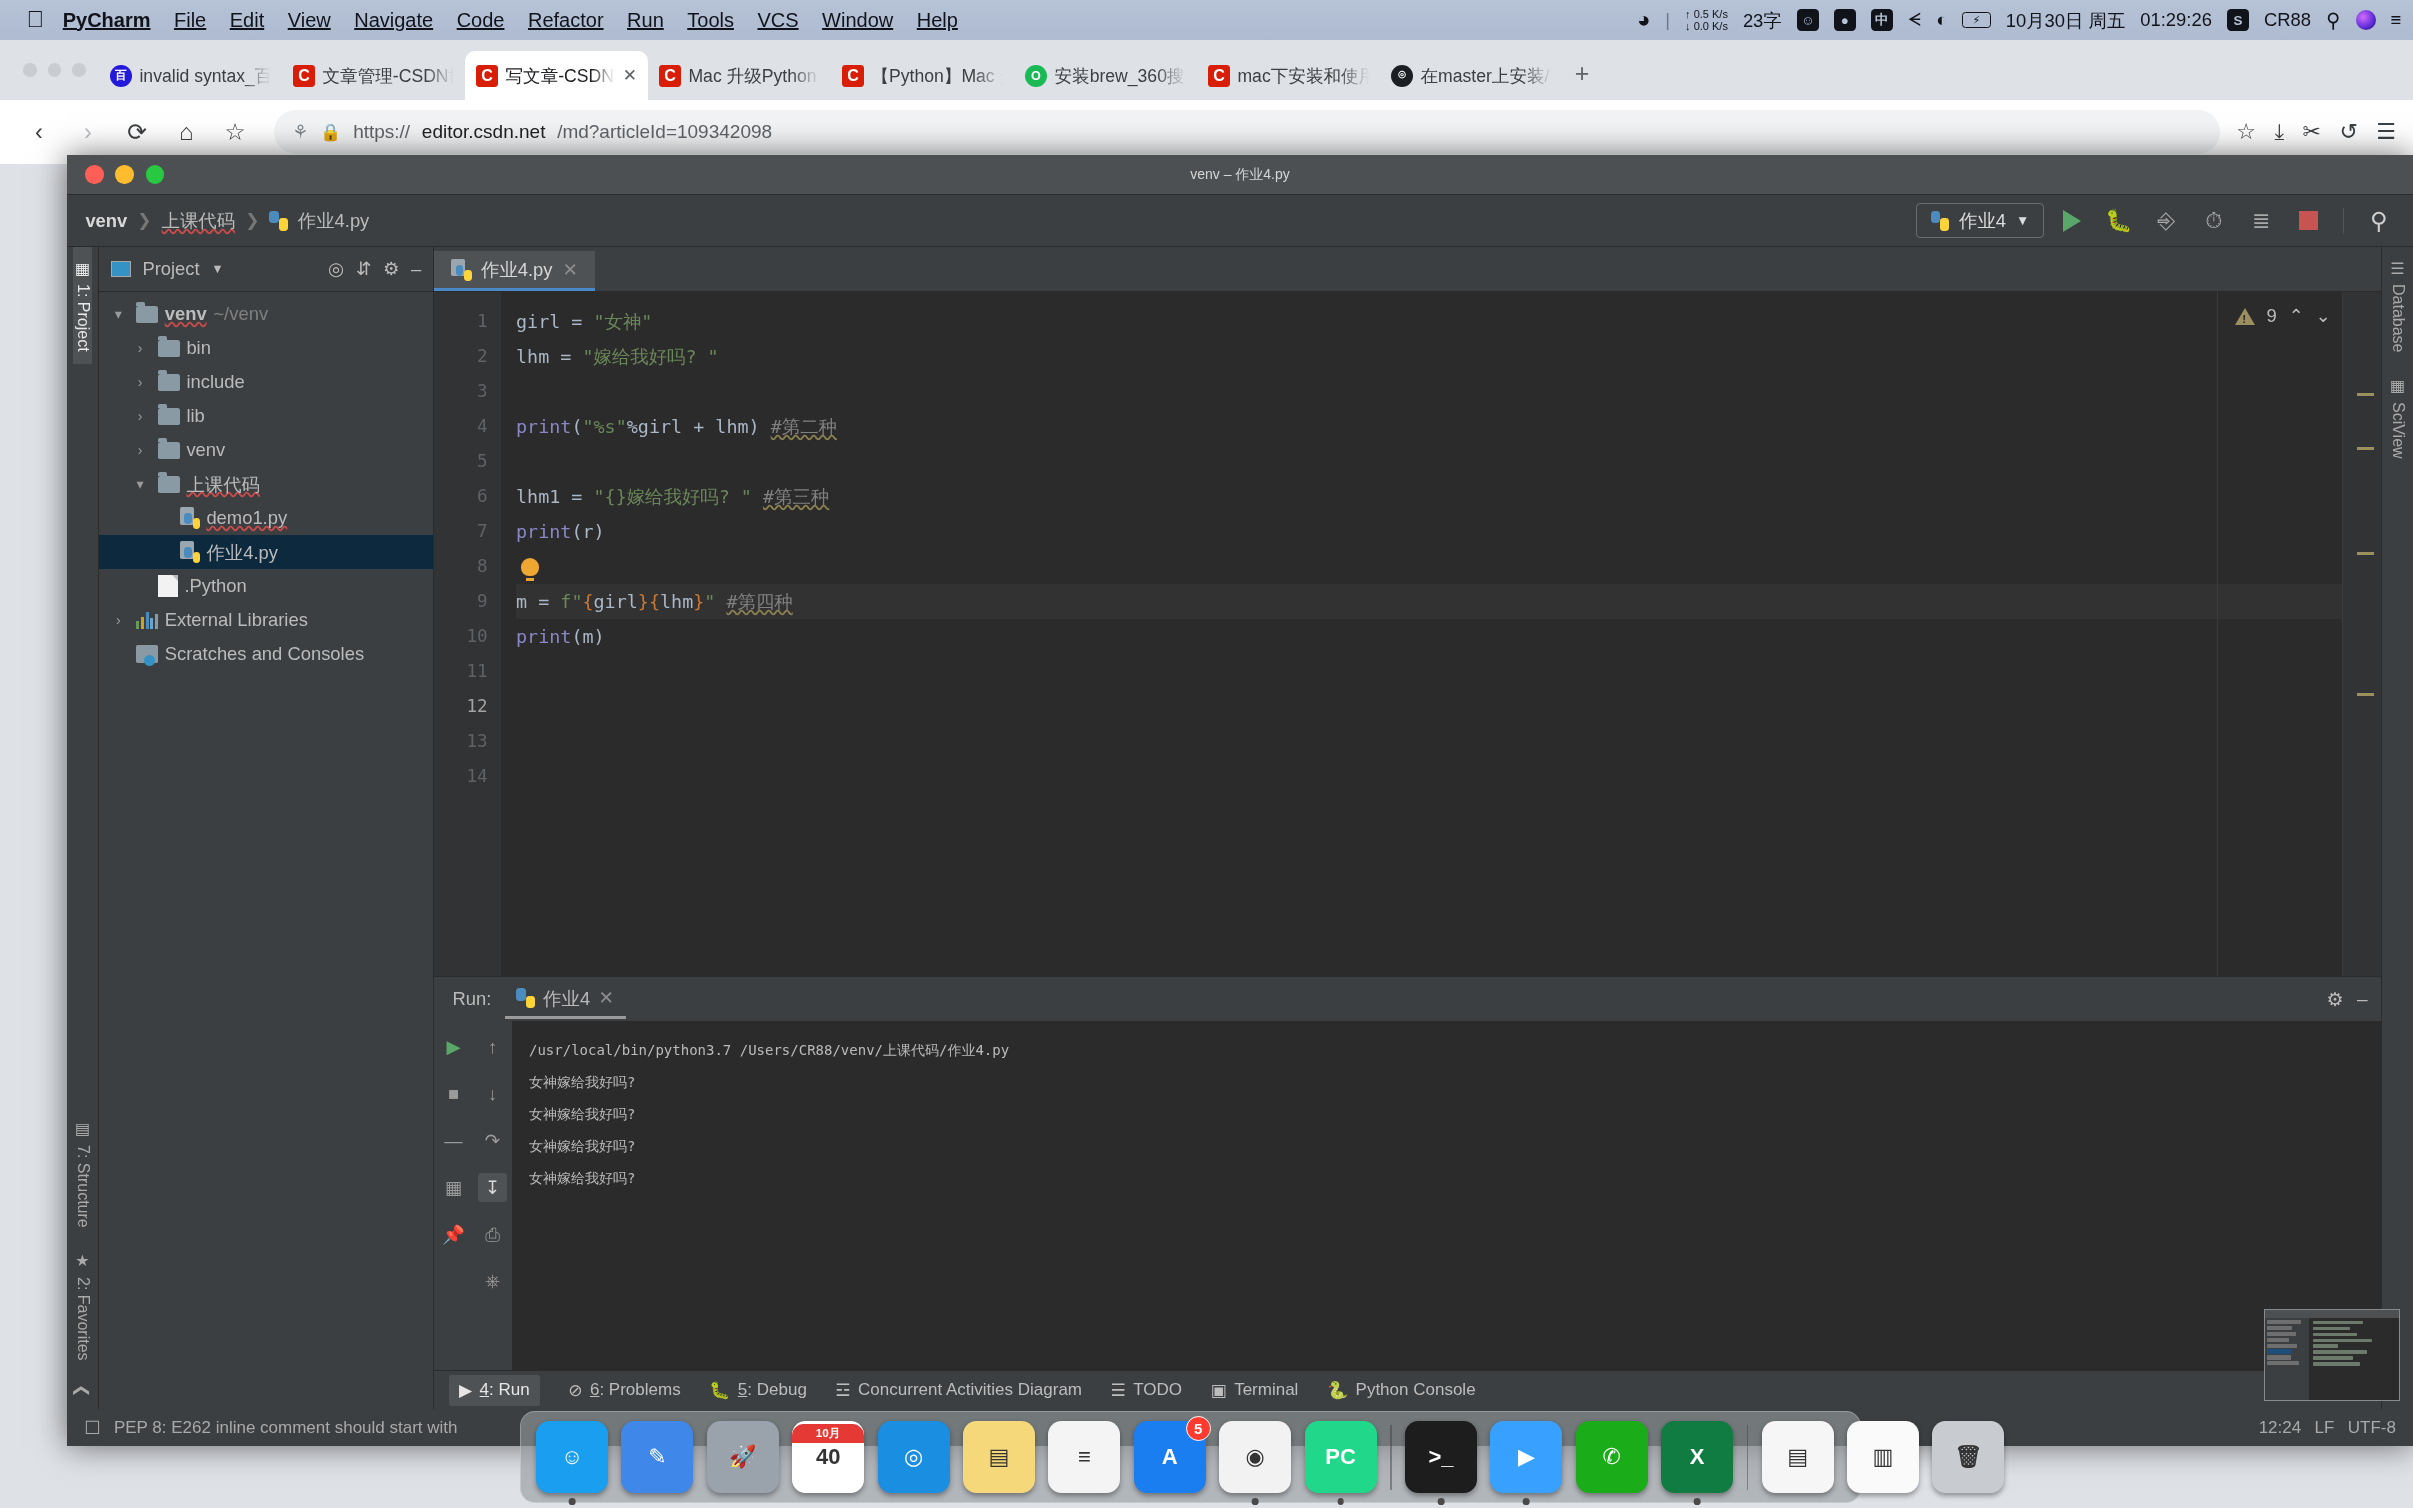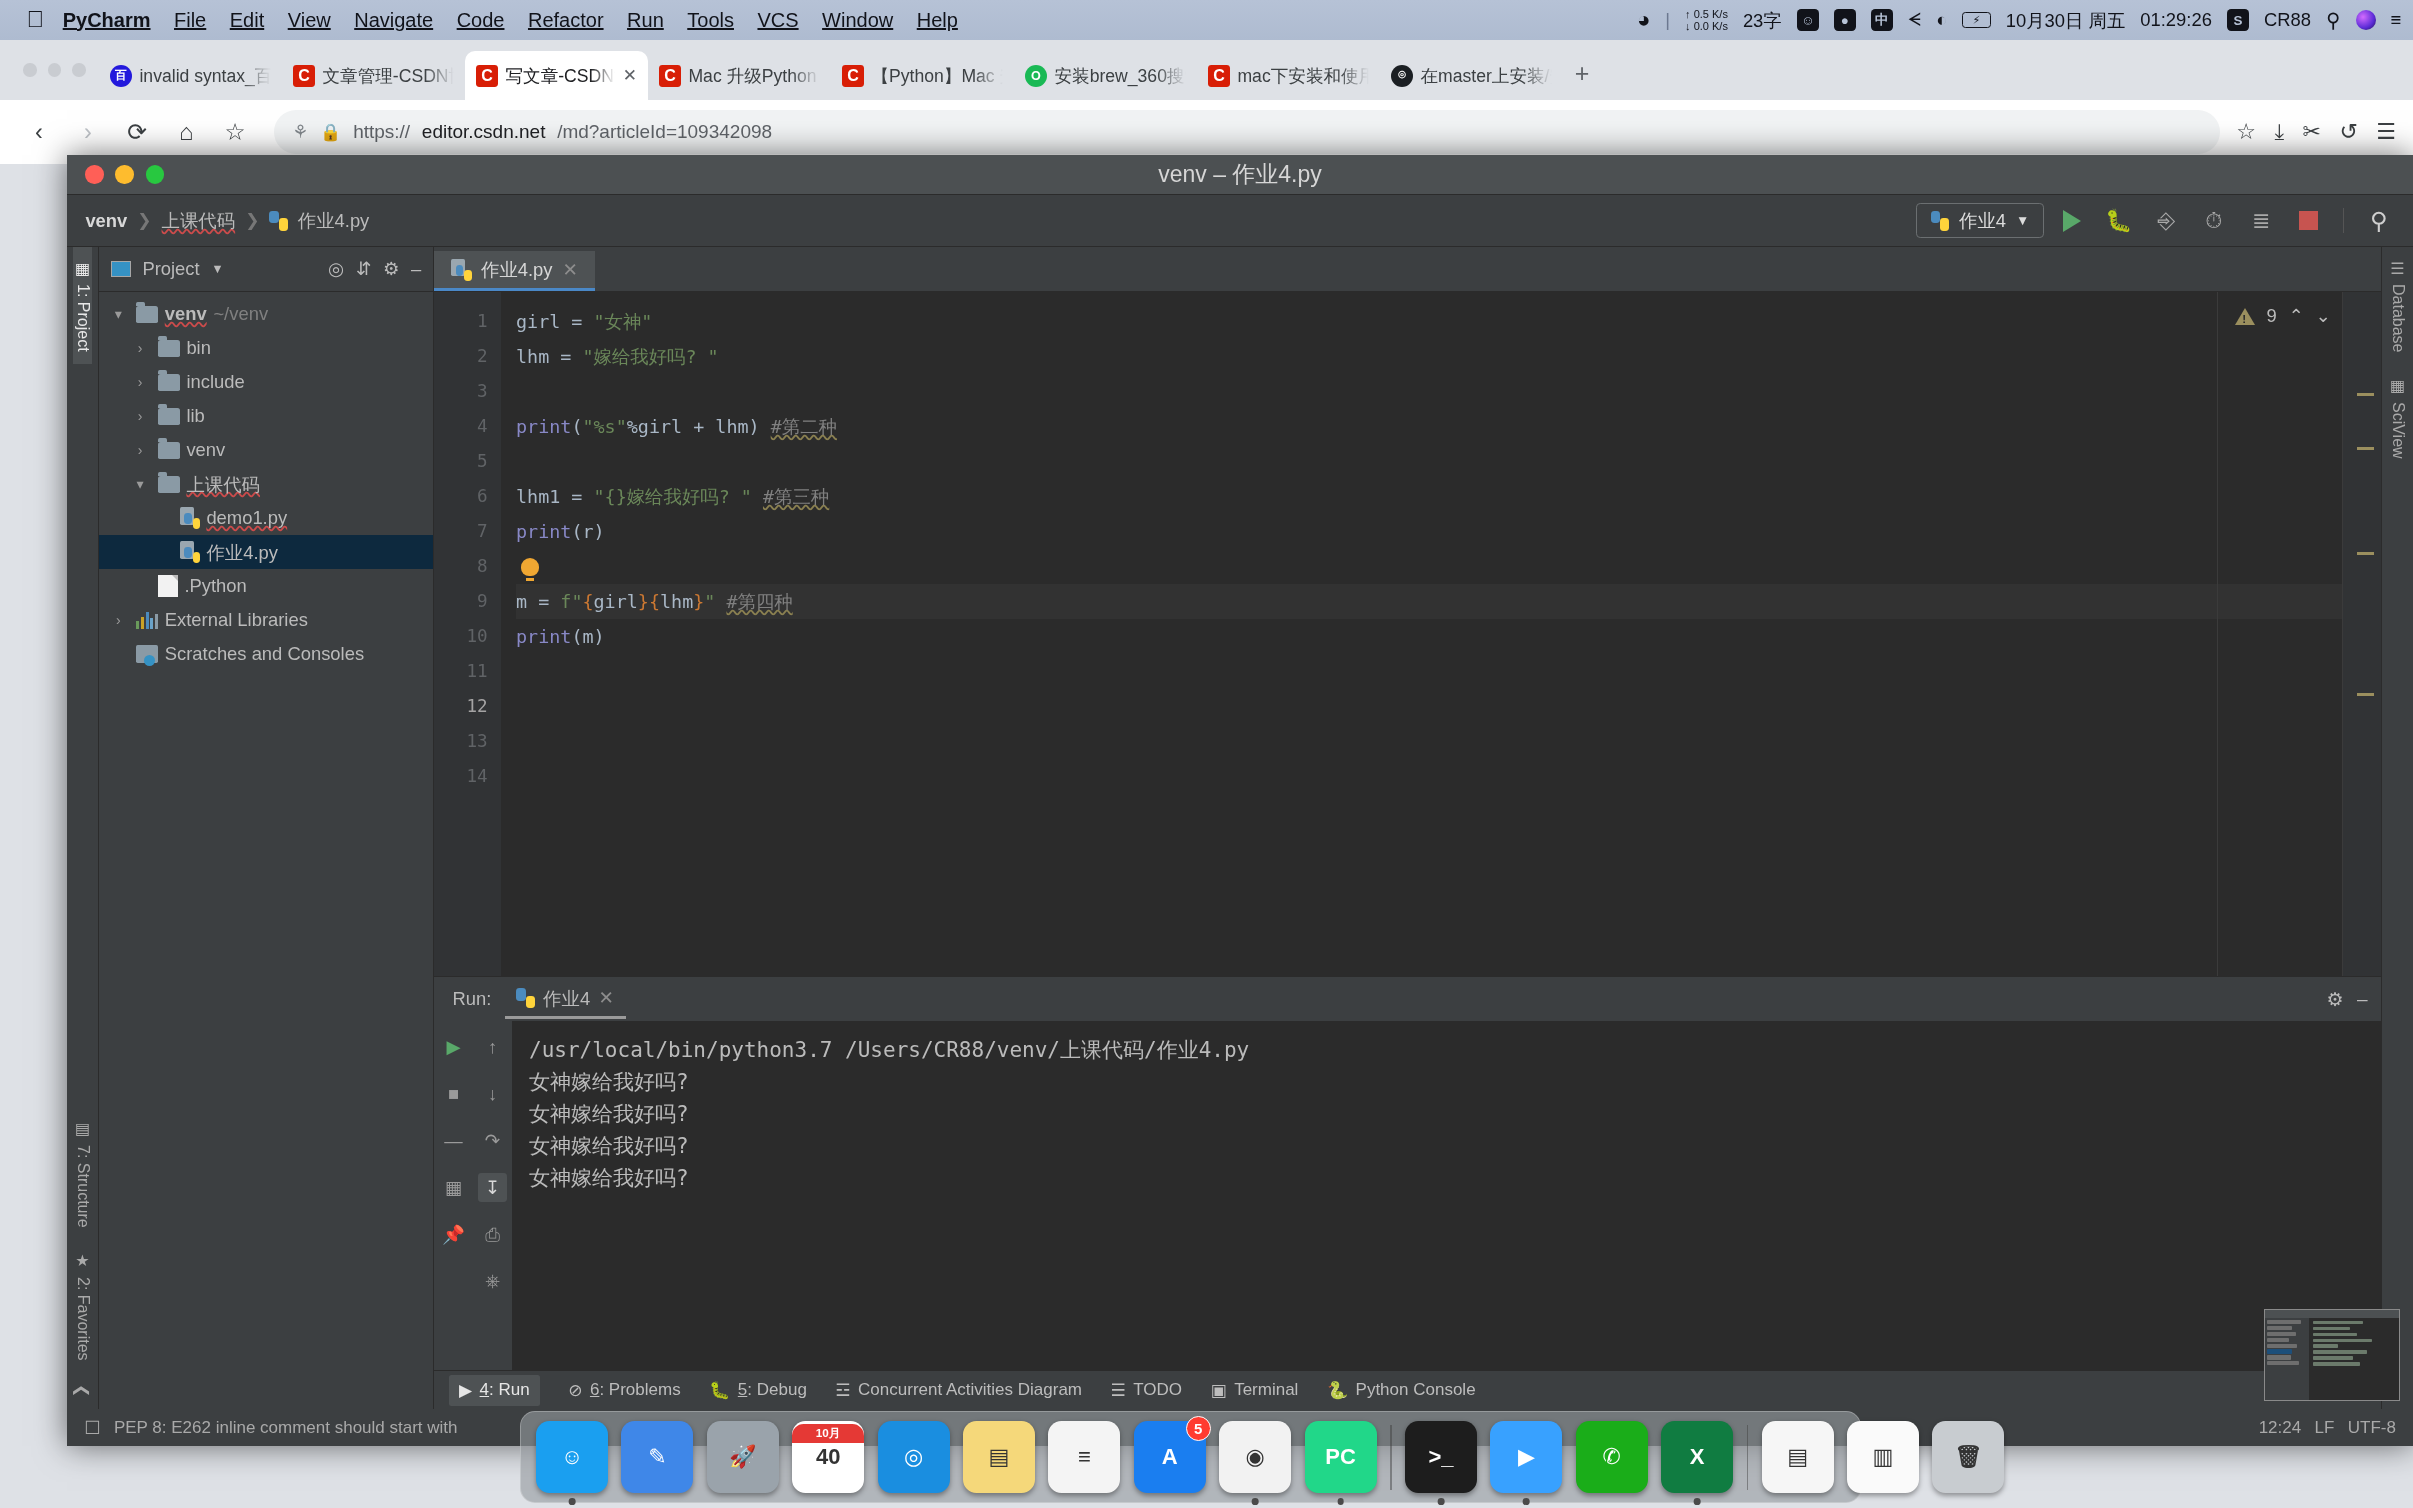--- a/index.html
+++ b/index.html
@@ -82,21 +82,21 @@
     position:absolute; left:67px; top:155px; width:2346px; height:1291px;
     background:#3c3f41; color:#bbbbbb;
     font-size:18.4px; box-shadow:0 0 30px rgba(0,0,0,.55);
     display:flex; flex-direction:column; overflow:hidden;
   }
   #pyTitle { height:40px; background:#4c5052; display:flex; align-items:center; position:relative;
              border-bottom:0.8px solid #2b2b2b;}
   #pyTitle .dots { display:flex; gap:11.7px; padding-left:18.4px;}
   #pyTitle .dots i { width:18.4px;height:18.4px;border-radius:50%; display:block;}
   #pyTitle .d1{background:#ff5f57;} #pyTitle .d2{background:#febc2e;} #pyTitle .d3{background:#28c840;}
-  #pyTitle .tt { position:absolute; left:0;right:0; text-align:center; font-size:23px; color:#d6d6d6;}
+  #pyTitle .tt { position:absolute; left:0;right:0; text-align:center; font-size:14px; color:#d6d6d6;}
 
   #pyToolbar { height:52px; background:#3c3f41; display:flex; align-items:center;
                padding:0 15px 0 18.4px; border-bottom:0.8px solid #2b2b2b; gap:8.4px;}
   .crumb { font-size:18.4px; color:#bbb; display:flex; align-items:center; gap:10px;}
   .crumb .sep { color:#777; font-size:17px;}
   .crumb .b1 { font-weight:bold; color:#d8d8d8;}
   .crumb .wavy { text-decoration:underline wavy #cc4b4b; text-decoration-skip-ink:none;}
   .pyicon { width:18.4px;height:20px;display:inline-block;position:relative;}
   .pyicon::before,.pyicon::after{content:"";position:absolute;width:9.2px;height:12.6px;border-radius:3.4px;}
   .pyicon::before{background:#4b8bbe;left:0;top:0;}
@@ -182,21 +182,21 @@
   #runWin { height:394px; background:#3c3f41; border-top:0.8px solid #2b2b2b; display:flex; flex-direction:column;}
   #runHead { height:44px; display:flex; align-items:center; padding:0 13.4px 0 18.4px; font-size:18.4px; gap:13.4px;}
   #runHead .rtab { display:flex; align-items:center; gap:8.4px; padding:6.7px 11.7px 5px; border-bottom:3.4px solid #9a9a9a;}
   #runHead .rsp{flex:1;}
   #runBody { flex:1; display:flex; min-height:0;}
   .runStrip{ width:39px; display:flex; flex-direction:column; align-items:center; gap:18.4px; padding-top:11.7px;}
   .runStrip.second{ width:39px; }
   .runStrip .ib{ width:28.5px;height:28.5px; display:flex;align-items:center;justify-content:center; color:#9a9a9a; font-size:18.4px;}
   .runStrip .ib.sel{ background:#4e5254; border-radius:3.4px; color:#d8d8d8;}
   #console { flex:1; background:#2b2b2b; padding:13.4px 17px; font-family:"DejaVu Sans Mono","Liberation Mono",monospace;
-             font-size:21px; color:#bbbbbb; line-height:32px; overflow:hidden;}
+             font-size:14px; color:#bbbbbb; line-height:32px; overflow:hidden;}
 
   
   #toolStrip { height:39px; background:#3c3f41; display:flex; align-items:center; gap:28.5px;
                padding:0 15px; font-size:17px; color:#bdbdbd; border-top:0.8px solid #2b2b2b;}
   #toolStrip .t { display:flex; align-items:center; gap:7.5px; white-space:nowrap;}
   #toolStrip .t.sel { background:#4e5254; padding:5px 10px; border-radius:2.5px; color:#e6e6e6;}
   .u { text-decoration:underline; }
   #statusBar { height:37px; background:#3c3f41; display:flex; align-items:center; gap:13.4px;
                padding:0 17px; font-size:17px; color:#a9a9a9;}
   #statusBar .ssp{flex:1;}

